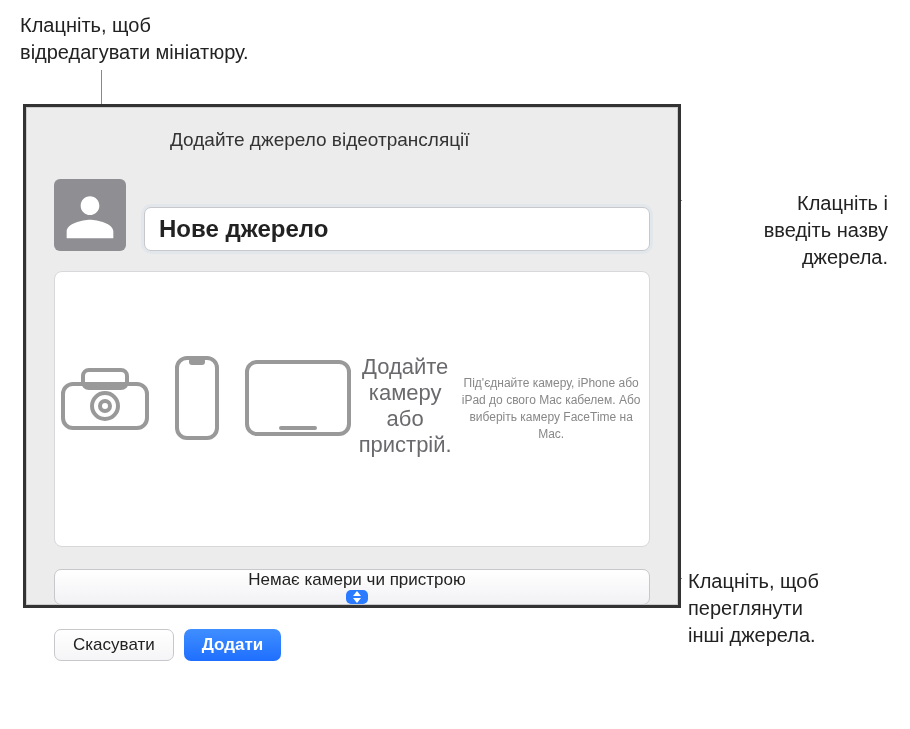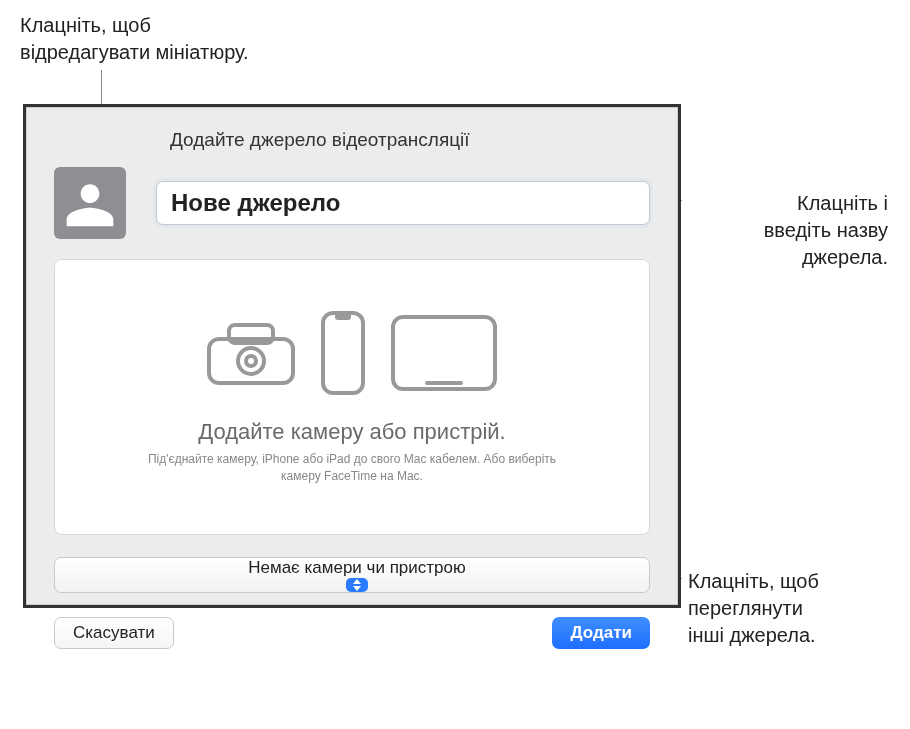--- a/index.html
+++ b/index.html
@@ -79,23 +79,23 @@
       padding: 22px 28px;
     }
     .dialog-title {
       font-size: 19px;
       color: #333;
       margin-left: 116px;
       margin-top: 0;
     }
     .header-row {
       display: flex;
-      align-items: center;
-      margin-top: 16px;
-      gap: 30px;
+      align-items: flex-end;
+      margin-top: 28px;
+      gap: 18px;
     }
     .thumb {
       width: 72px;
       height: 72px;
       background: #8e8e93;
       border-radius: 6px;
       display: flex;
       align-items: center;
       justify-content: center;
       cursor: pointer;
@@ -118,21 +118,21 @@
       padding: 0 14px;
       box-shadow: 0 0 0 3px rgba(0,122,255,0.04);
     }
     .preview-area {
       margin-top: 20px;
       background: #fff;
       border: 1px solid #d8d8dc;
       border-radius: 8px;
       height: 276px;
       display: flex;
-      flex-direction: column;
+      flex-direction: row;
       align-items: center;
       justify-content: center;
       text-align: center;
       padding: 4px;
     }
     .device-icons {
       display: flex;
       gap: 22px;
       align-items: center;
       margin-bottom: 22px;
@@ -195,22 +195,22 @@
       border-right: 4px solid transparent;
     }
     .select-chevrons::before {
       border-bottom: 5px solid #fff;
     }
     .select-chevrons::after {
       border-top: 5px solid #fff;
     }
     .buttons-row {
       display: flex;
-      justify-content: space-between;
-      gap: 16px;
+      justify-content: flex-start;
+      gap: 10px;
       margin-top: 24px;
     }
     .btn {
       height: 32px;
       padding: 0 18px;
       border-radius: 7px;
       font-size: 17px;
       cursor: pointer;
       border: 1px solid #c8c8cc;
       background: linear-gradient(#fff, #f5f5f7);

